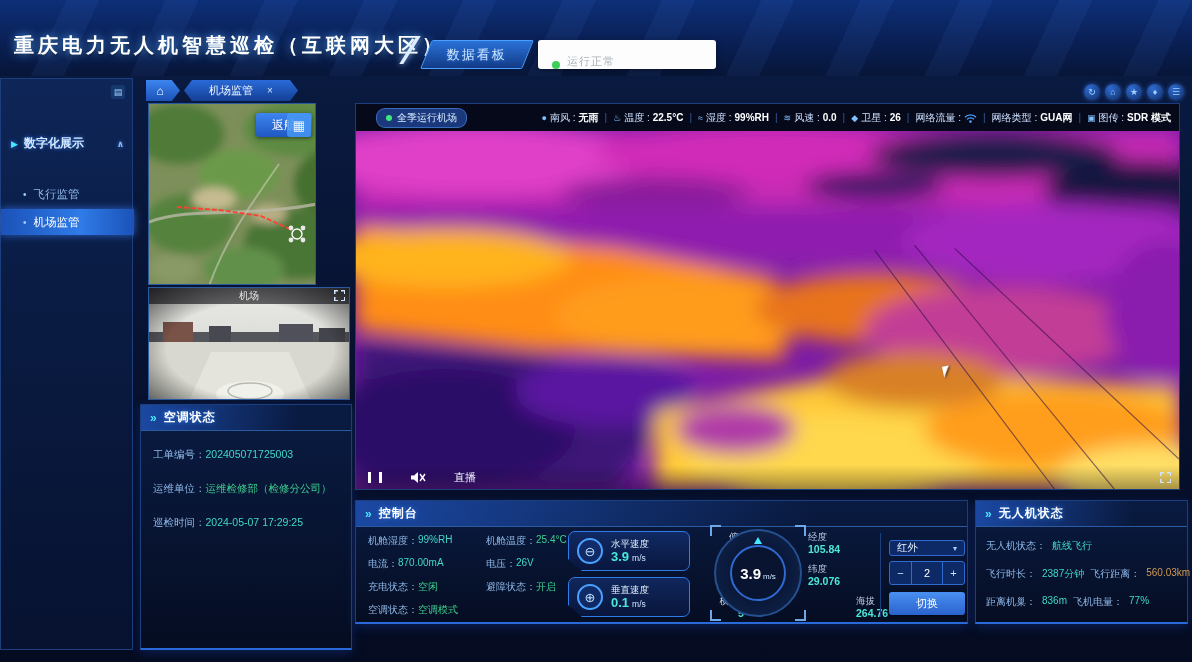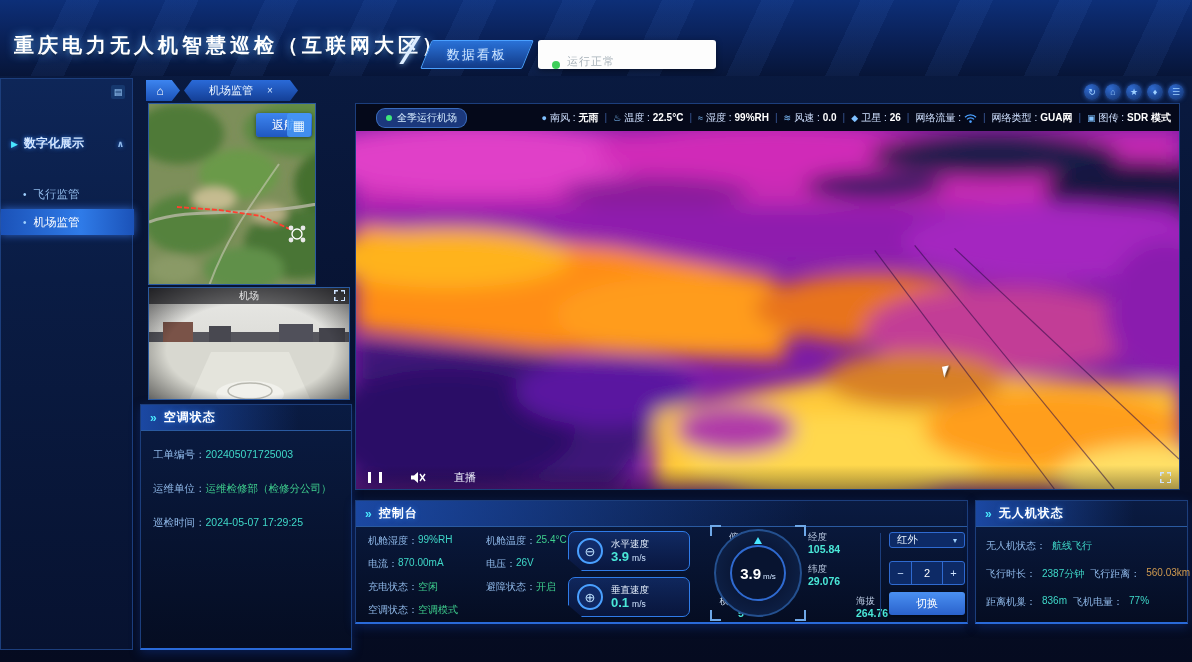--- a/index.html
+++ b/index.html
@@ -134,21 +134,21 @@
        border-left:4px solid transparent;border-right:4px solid transparent;border-bottom:7px solid #4ae8ff;}
   .cb{position:absolute;width:9px;height:9px;}
   .cb.tl{left:-6px;top:-6px;border-left:2px solid #6fa8e8;border-top:2px solid #6fa8e8;}
   .cb.tr{right:-6px;top:-6px;border-right:2px solid #6fa8e8;border-top:2px solid #6fa8e8;}
   .cb.bl{left:-6px;bottom:-6px;border-left:2px solid #6fa8e8;border-bottom:2px solid #6fa8e8;}
   .cb.br{right:-6px;bottom:-6px;border-right:2px solid #6fa8e8;border-bottom:2px solid #6fa8e8;}
   .pos{position:absolute;left:452px;width:62px;font-size:9.5px;line-height:12px;}
   .pos .l{color:#b8c8e0;}
   .pos .v{color:#4ae8d8;font-weight:bold;font-size:10.5px;}
   .vdiv{position:absolute;left:524px;top:32px;width:1px;height:84px;background:#1c3e7c;}
-  .sel{position:absolute;left:533px;top:31px;width:76px;height:16px;background:#0d2a66;border:1px solid #2f6ad0;
+  .sel{position:absolute;left:533px;top:39px;width:76px;height:16px;background:#0d2a66;border:1px solid #2f6ad0;
        border-radius:3px;display:flex;align-items:center;color:#eaf4ff;font-size:10.5px;padding:0 7px;box-sizing:border-box;cursor:pointer;}
   .sel .dd{margin-left:auto;color:#9fd0ff;font-size:8px;}
   .stepper{position:absolute;left:533px;top:60px;width:76px;height:24px;display:flex;border:1px solid #2f6ad0;border-radius:3px;
        background:#0d2a66;box-sizing:border-box;}
   .stepper>div{flex:1;display:flex;align-items:center;justify-content:center;color:#cfe4ff;font-size:11px;cursor:pointer;}
   .stepper .mid{flex:1.4;border-left:1px solid #2f6ad0;border-right:1px solid #2f6ad0;color:#fff;cursor:default;}
   .act-btn{position:absolute;left:533px;top:91px;width:76px;height:23px;border-radius:3px;
        background:linear-gradient(180deg,#4a90f2,#2a62cc);color:#fff;font-size:11px;display:flex;align-items:center;justify-content:center;
        box-shadow:0 1px 4px rgba(0,0,0,.5);cursor:pointer;}
   

